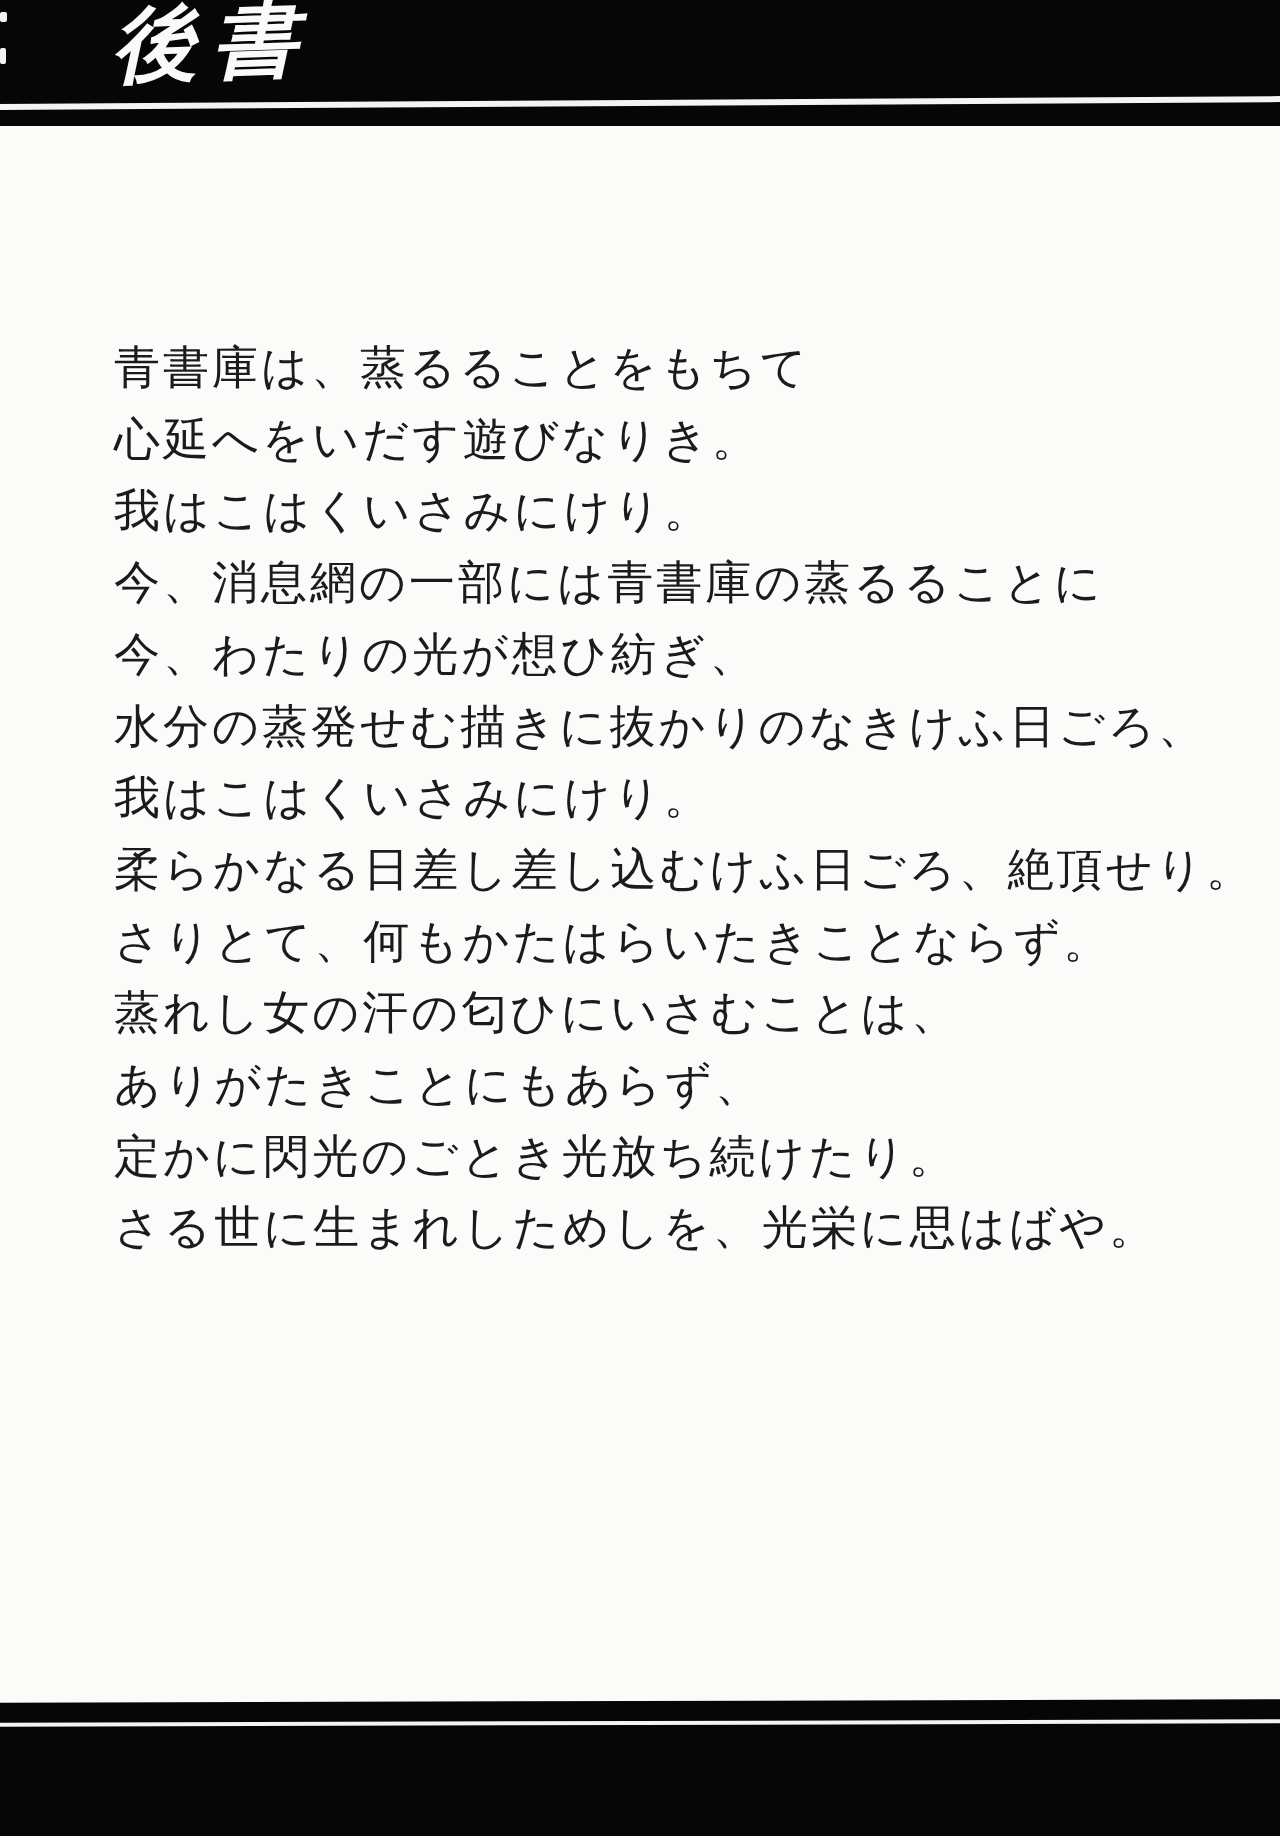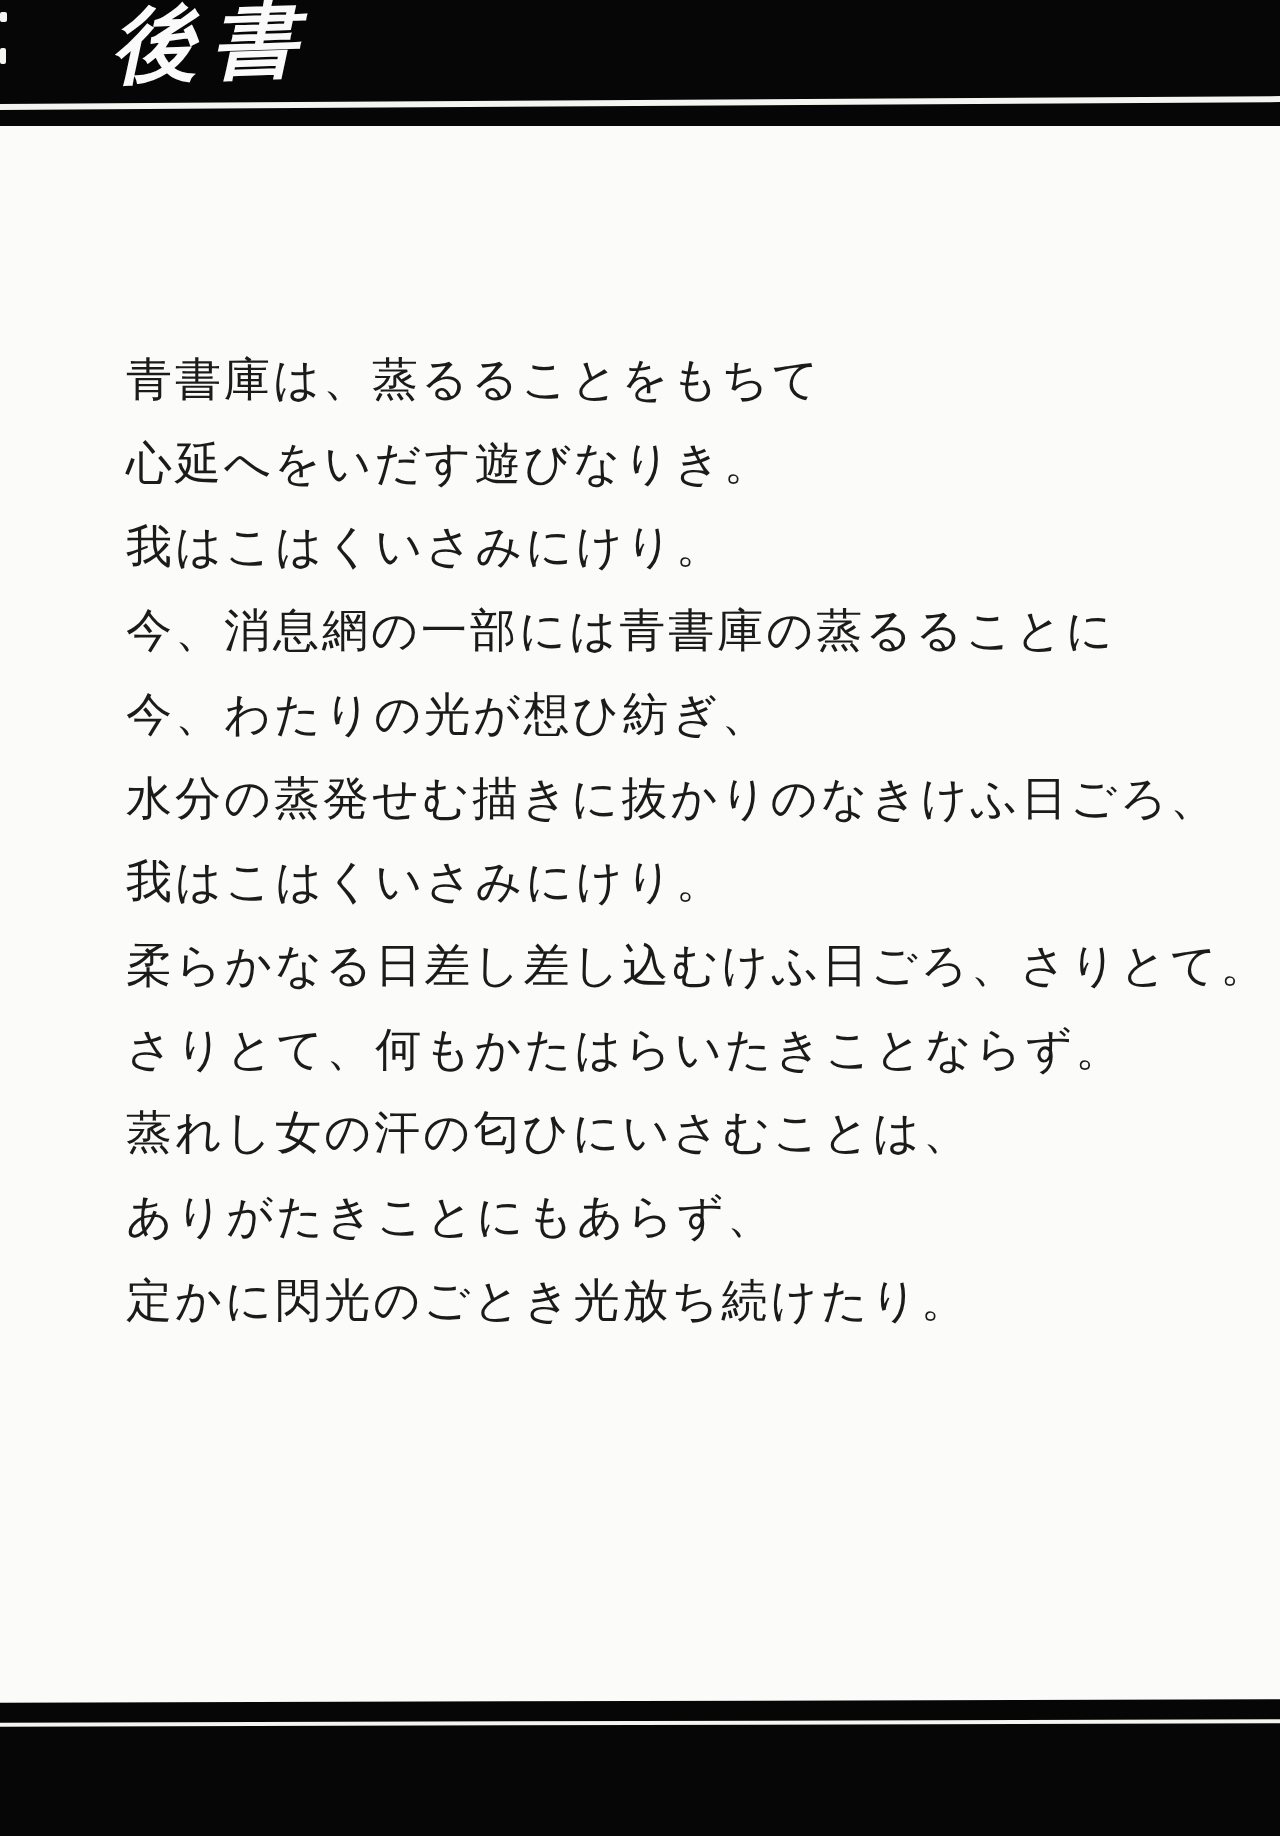--- a/index.html
+++ b/index.html
@@ -57,21 +57,21 @@
   .speck.s2 { left: 0; top: 48px;  width: 6px; height: 16px; }
 
   
   .afterword {
     position: absolute;
     left: 114px;
     top: 332px;
     width: 1100px;
   }
   .afterword p {
-    margin: 12px;
+    margin: 0;
     font-size: 46px;
     line-height: 71.7px;
     letter-spacing: 3px;
     color: #1b1b1b;
     white-space: nowrap;
     font-weight: 400;
   }
 
   
   .bottom-band {
@@ -105,24 +105,25 @@
   </div>
 
   <div class="afterword">
     <p>青書庫は、蒸るることをもちて</p>
     <p>心延へをいだす遊びなりき。</p>
     <p>我はこはくいさみにけり。</p>
     <p>今、消息網の一部には青書庫の蒸るることに</p>
     <p>今、わたりの光が想ひ紡ぎ、</p>
     <p>水分の蒸発せむ描きに抜かりのなきけふ日ごろ、</p>
     <p>我はこはくいさみにけり。</p>
-    <p>柔らかなる日差し差し込むけふ日ごろ、さりとて。</p>
+    <p>柔らかなる日差し差し込むけふ日ごろ、絶頂せり。</p>
     <p>さりとて、何もかたはらいたきことならず。</p>
     <p>蒸れし女の汗の匂ひにいさむことは、</p>
     <p>ありがたきことにもあらず、</p>
     <p>定かに閃光のごとき光放ち続けたり。</p>
+    <p>さる世に生まれしためしを、光栄に思はばや。</p>
   </div>
 
   <div class="bottom-band">
     <div class="bottom-rule"></div>
   </div>
 
 </div>
 
 </body></html>

